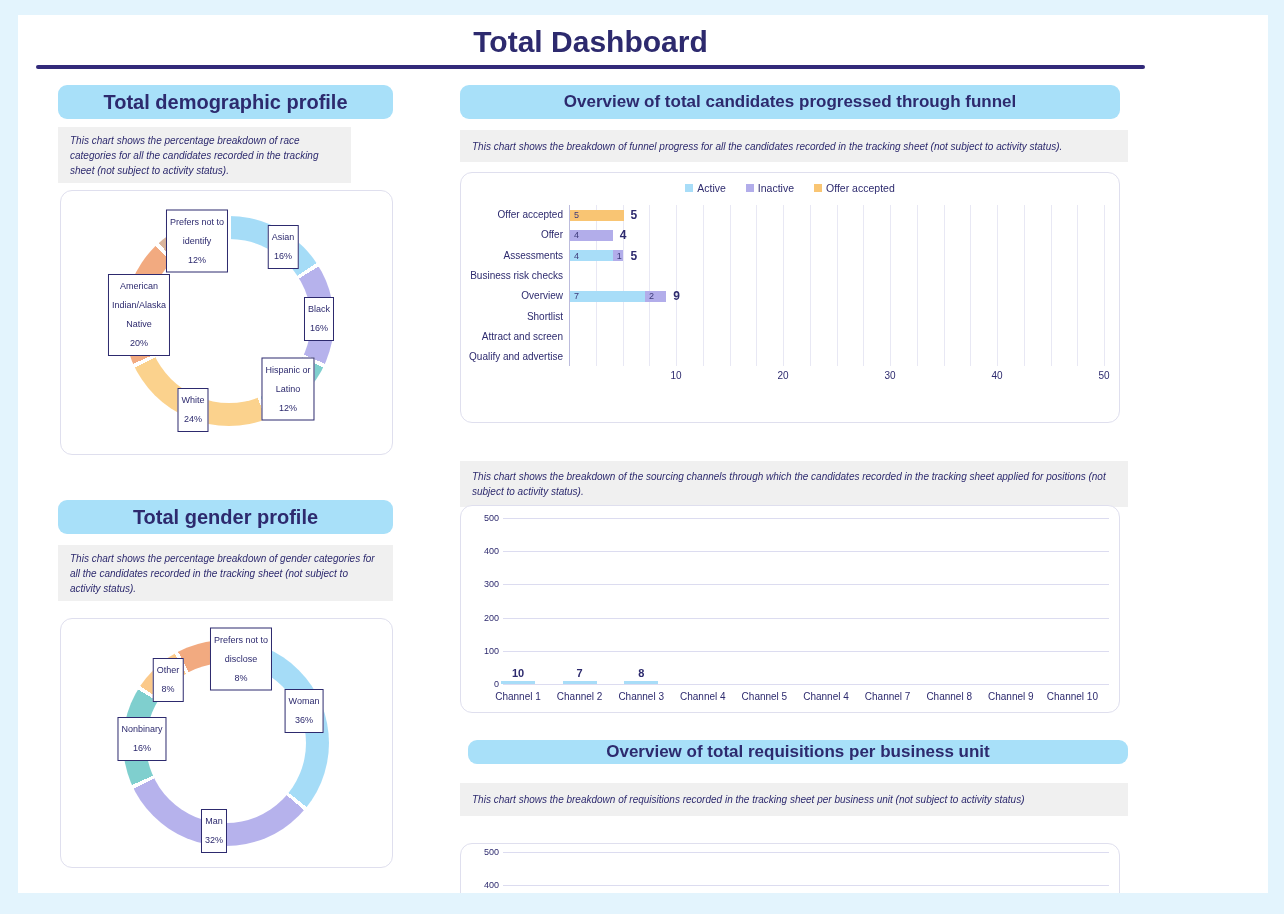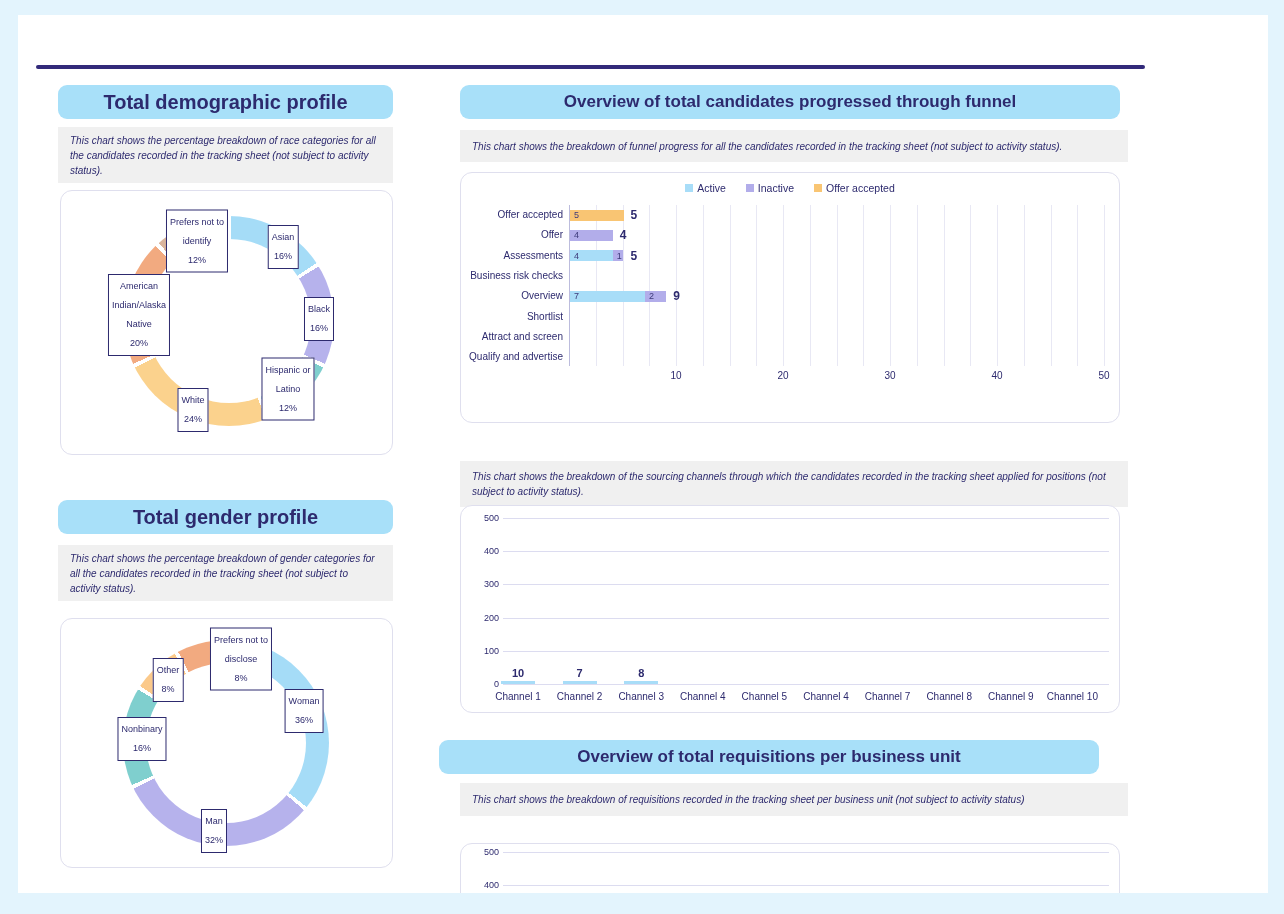--- a/index.html
+++ b/index.html
@@ -62,24 +62,25 @@
   .ytick{position:absolute;font-size:9px;color:#2d2a6e;text-align:right;width:30px;transform:translateY(-50%);}
   .vbar{position:absolute;background:#a8ddf8;}
   .vbar-value{position:absolute;font-weight:bold;font-size:11px;color:#2d2a6e;transform:translateX(-50%);}
   .vbar-cat{position:absolute;font-size:10px;color:#2d2a6e;transform:translateX(-50%);white-space:nowrap;}
 </style>
 </head>
 <body>
 
 <div class="content">
 
+  <h1 class="page-title">Total Dashboard</h1>
   <div class="divider"></div>
 
   <div class="sec-header big" style="left:40px;top:70px;width:335px;height:34px;">Total demographic profile</div>
-  <div class="sec-desc" style="left:40px;top:112px;width:335px;height:56px;">This chart shows the percentage breakdown of race categories for all the candidates recorded in the tracking sheet (not subject to activity status).</div>
+  <div class="sec-desc" style="left:40px;top:112px;width:293px;height:56px;">This chart shows the percentage breakdown of race categories for all the candidates recorded in the tracking sheet (not subject to activity status).</div>
   <div class="card" id="card-demo" style="left:42px;top:175px;width:333px;height:265px;">
       <div class="ring" style="left: 63px; top: 25px; width: 210px; height: 210px; background: conic-gradient(rgb(255, 255, 255) 0deg, rgb(255, 255, 255) 1.1deg, rgb(165, 220, 247) 1.1deg, rgb(165, 220, 247) 56.5deg, rgb(255, 255, 255) 56.5deg, rgb(255, 255, 255) 57.6deg, rgb(255, 255, 255) 57.6deg, rgb(255, 255, 255) 58.7deg, rgb(182, 178, 236) 58.7deg, rgb(182, 178, 236) 114.1deg, rgb(255, 255, 255) 114.1deg, rgb(255, 255, 255) 115.2deg, rgb(255, 255, 255) 115.2deg, rgb(255, 255, 255) 116.3deg, rgb(127, 207, 206) 116.3deg, rgb(127, 207, 206) 157.3deg, rgb(255, 255, 255) 157.3deg, rgb(255, 255, 255) 158.4deg, rgb(255, 255, 255) 158.4deg, rgb(255, 255, 255) 159.5deg, rgb(251, 210, 141) 159.5deg, rgb(251, 210, 141) 243.7deg, rgb(255, 255, 255) 243.7deg, rgb(255, 255, 255) 244.8deg, rgb(255, 255, 255) 244.8deg, rgb(255, 255, 255) 245.9deg, rgb(242, 170, 128) 245.9deg, rgb(242, 170, 128) 315.7deg, rgb(255, 255, 255) 315.7deg, rgb(255, 255, 255) 316.8deg, rgb(255, 255, 255) 316.8deg, rgb(255, 255, 255) 317.9deg, rgb(217, 180, 156) 317.9deg, rgb(217, 180, 156) 358.9deg, rgb(255, 255, 255) 358.9deg, rgb(255, 255, 255) 360deg);"></div>
       <div class="hole" style="left: 86px; top: 48px; width: 164px; height: 164px;"></div>
       <div class="donut-label" style="left: 222px; top: 56px;">Asian
 16%</div>
       <div class="donut-label" style="left: 258px; top: 128px;">Black
 16%</div>
       <div class="donut-label" style="left: 227px; top: 198px;">Hispanic or
 Latino
 12%</div>
@@ -212,21 +213,21 @@
       <div class="vbar-value" style="left: 180.2px; top: 161px;">8</div>
       <div class="vbar-cat" style="left: 241.8px; top: 185px;">Channel 4</div>
       <div class="vbar-cat" style="left: 303.4px; top: 185px;">Channel 5</div>
       <div class="vbar-cat" style="left: 365px; top: 185px;">Channel 4</div>
       <div class="vbar-cat" style="left: 426.6px; top: 185px;">Channel 7</div>
       <div class="vbar-cat" style="left: 488.2px; top: 185px;">Channel 8</div>
       <div class="vbar-cat" style="left: 549.8px; top: 185px;">Channel 9</div>
       <div class="vbar-cat" style="left: 611.4px; top: 185px;">Channel 10</div>
     </div>
 
-  <div class="sec-header med" style="left:421px;top:725px;width:660px;height:34px;">Overview of total requisitions per business unit</div>
+  <div class="sec-header med" style="left:450px;top:725px;width:660px;height:24px;">Overview of total requisitions per business unit</div>
   <div class="sec-desc" style="left:442px;top:768px;width:668px;height:33px;">This chart shows the breakdown of requisitions recorded in the tracking sheet per business unit (not subject to activity status)</div>
   <div class="card" id="card-req" style="left:442px;top:828px;width:660px;height:120px;">
       <div class="ytick" style="left: 8px; top: 8px;">500</div>
       <div class="hline" style="left: 42px; top: 8px; width: 606px;"></div>
       <div class="ytick" style="left: 8px; top: 41.2px;">400</div>
       <div class="hline" style="left: 42px; top: 41.2px; width: 606px;"></div>
     </div>
 
 </div>
 

